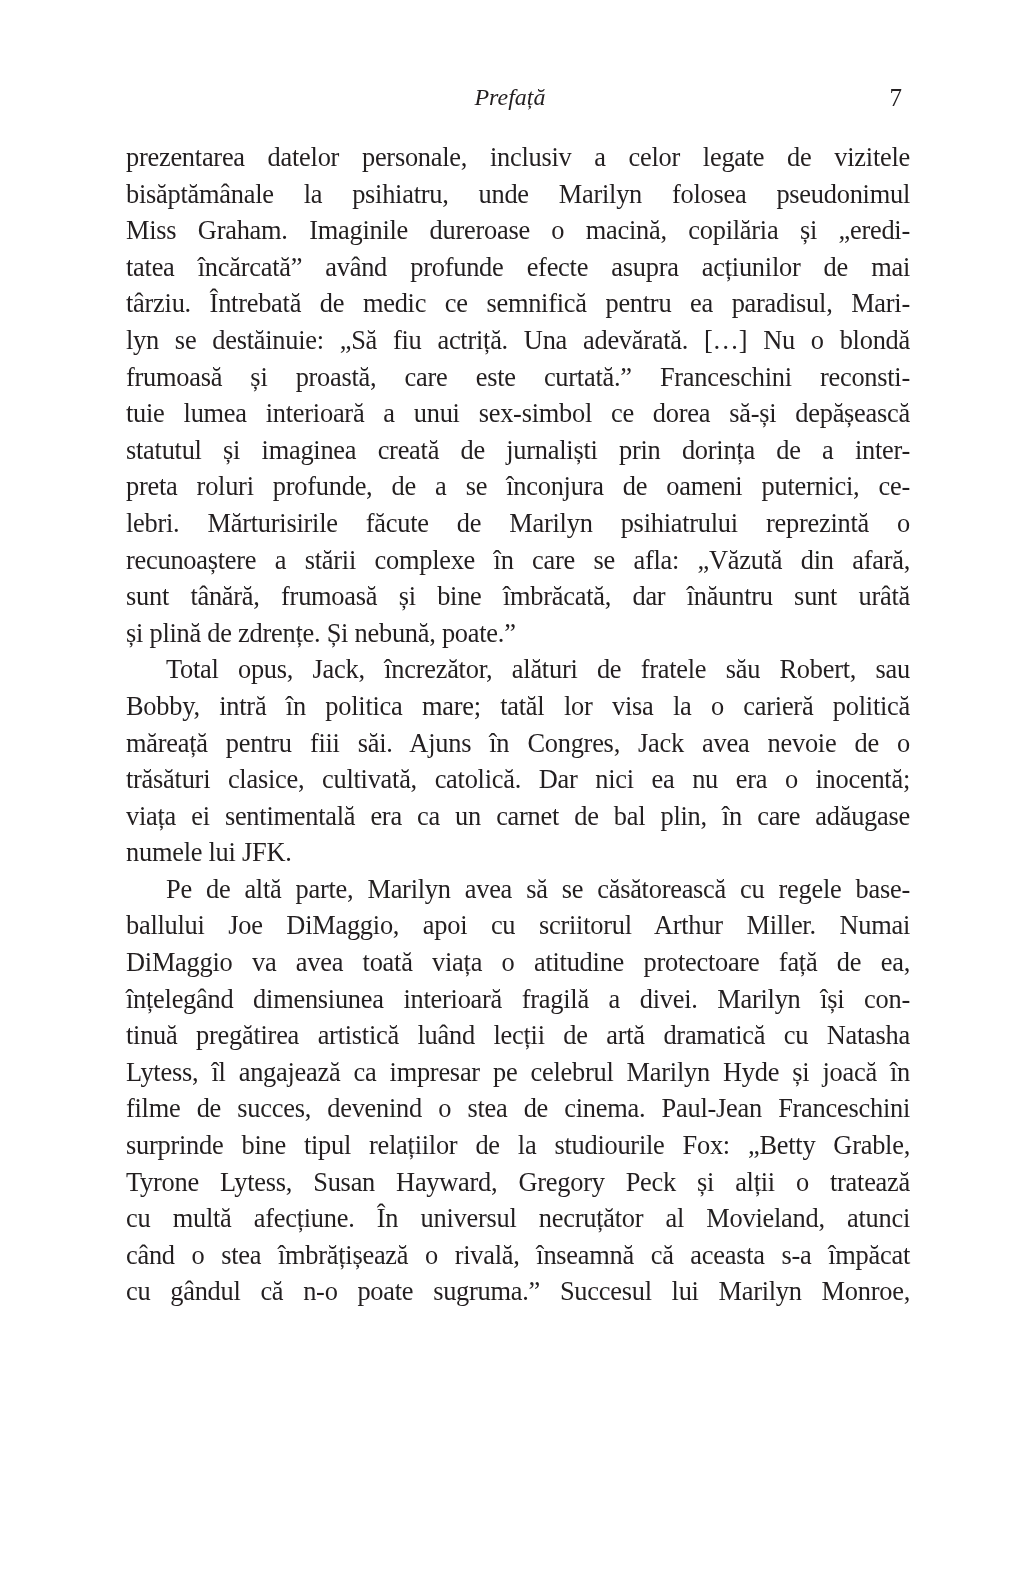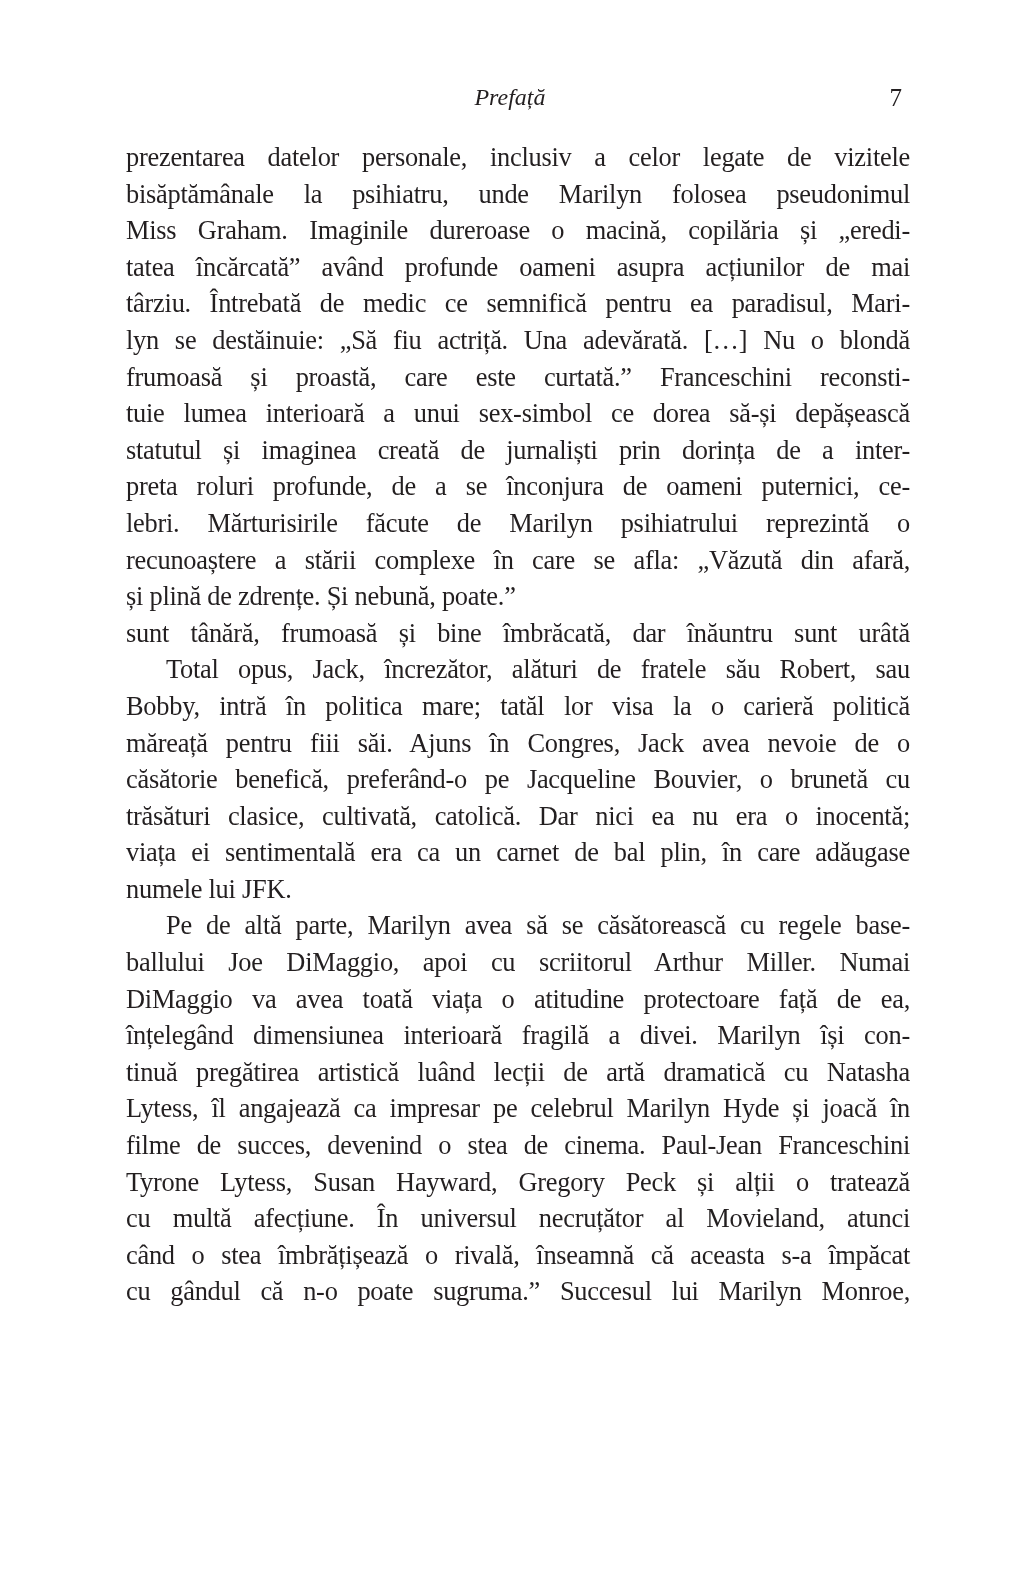--- a/index.html
+++ b/index.html
@@ -19,48 +19,48 @@
 <div class="page">
   <div class="running-head">
     <div class="running-title">Prefață</div>
     <div class="page-number">7</div>
   </div>
   <div class="body-text" id="body-text">
       <div>
         <div class="line">prezentarea datelor personale, inclusiv a celor legate de vizitele</div>
         <div class="line">bisăptămânale la psihiatru, unde Marilyn folosea pseudonimul</div>
         <div class="line">Miss Graham. Imaginile dureroase o macină, copilăria și „eredi-</div>
-        <div class="line">tatea încărcată” având profunde oameni asupra acțiunilor de mai</div>
+        <div class="line">tatea încărcată” având profunde efecte asupra acțiunilor de mai</div>
         <div class="line">târziu. Întrebată de medic ce semnifică pentru ea paradisul, Mari-</div>
         <div class="line">lyn se destăinuie: „Să fiu actriță. Una adevărată. […] Nu o blondă</div>
         <div class="line">frumoasă și proastă, care este curtată.” Franceschini reconsti-</div>
         <div class="line">tuie lumea interioară a unui sex-simbol ce dorea să-și depășească</div>
         <div class="line">statutul și imaginea creată de jurnaliști prin dorința de a inter-</div>
         <div class="line">preta roluri profunde, de a se înconjura de oameni puternici, ce-</div>
         <div class="line">lebri. Mărturisirile făcute de Marilyn psihiatrului reprezintă o</div>
         <div class="line">recunoaștere a stării complexe în care se afla: „Văzută din afară,</div>
+        <div class="line">sunt tânără, frumoasă și bine îmbrăcată, dar înăuntru sunt urâtă</div>
         <div class="line last">și plină de zdrențe. Și nebună, poate.”</div>
-        <div class="line">sunt tânără, frumoasă și bine îmbrăcată, dar înăuntru sunt urâtă</div>
       </div>
       <div>
         <div class="line indent">Total opus, Jack, încrezător, alături de fratele său Robert, sau</div>
         <div class="line">Bobby, intră în politica mare; tatăl lor visa la o carieră politică</div>
         <div class="line">măreață pentru fiii săi. Ajuns în Congres, Jack avea nevoie de o</div>
-        <div class="line">căsătorie benefică, preferând-o pe Jacqueline Bouvier, o brunetă cu</div>
         <div class="line">trăsături clasice, cultivată, catolică. Dar nici ea nu era o inocentă;</div>
         <div class="line">viața ei sentimentală era ca un carnet de bal plin, în care adăugase</div>
         <div class="line last">numele lui JFK.</div>
       </div>
       <div>
         <div class="line indent">Pe de altă parte, Marilyn avea să se căsătorească cu regele base-</div>
         <div class="line">ballului Joe DiMaggio, apoi cu scriitorul Arthur Miller. Numai</div>
         <div class="line">DiMaggio va avea toată viața o atitudine protectoare față de ea,</div>
         <div class="line">înțelegând dimensiunea interioară fragilă a divei. Marilyn își con-</div>
         <div class="line">tinuă pregătirea artistică luând lecții de artă dramatică cu Natasha</div>
         <div class="line">Lytess, îl angajează ca impresar pe celebrul Marilyn Hyde și joacă în</div>
         <div class="line">filme de succes, devenind o stea de cinema. Paul-Jean Franceschini</div>
+        <div class="line">surprinde bine tipul relațiilor de la studiourile Fox: „Betty Grable,</div>
         <div class="line">Tyrone Lytess, Susan Hayward, Gregory Peck și alții o tratează</div>
         <div class="line">cu multă afecțiune. În universul necruțător al Movieland, atunci</div>
         <div class="line">când o stea îmbrățișează o rivală, înseamnă că aceasta s-a împăcat</div>
         <div class="line">cu gândul că n-o poate sugruma.” Succesul lui Marilyn Monroe,</div>
       </div>
     </div>
 </div>
 
 </body></html>

